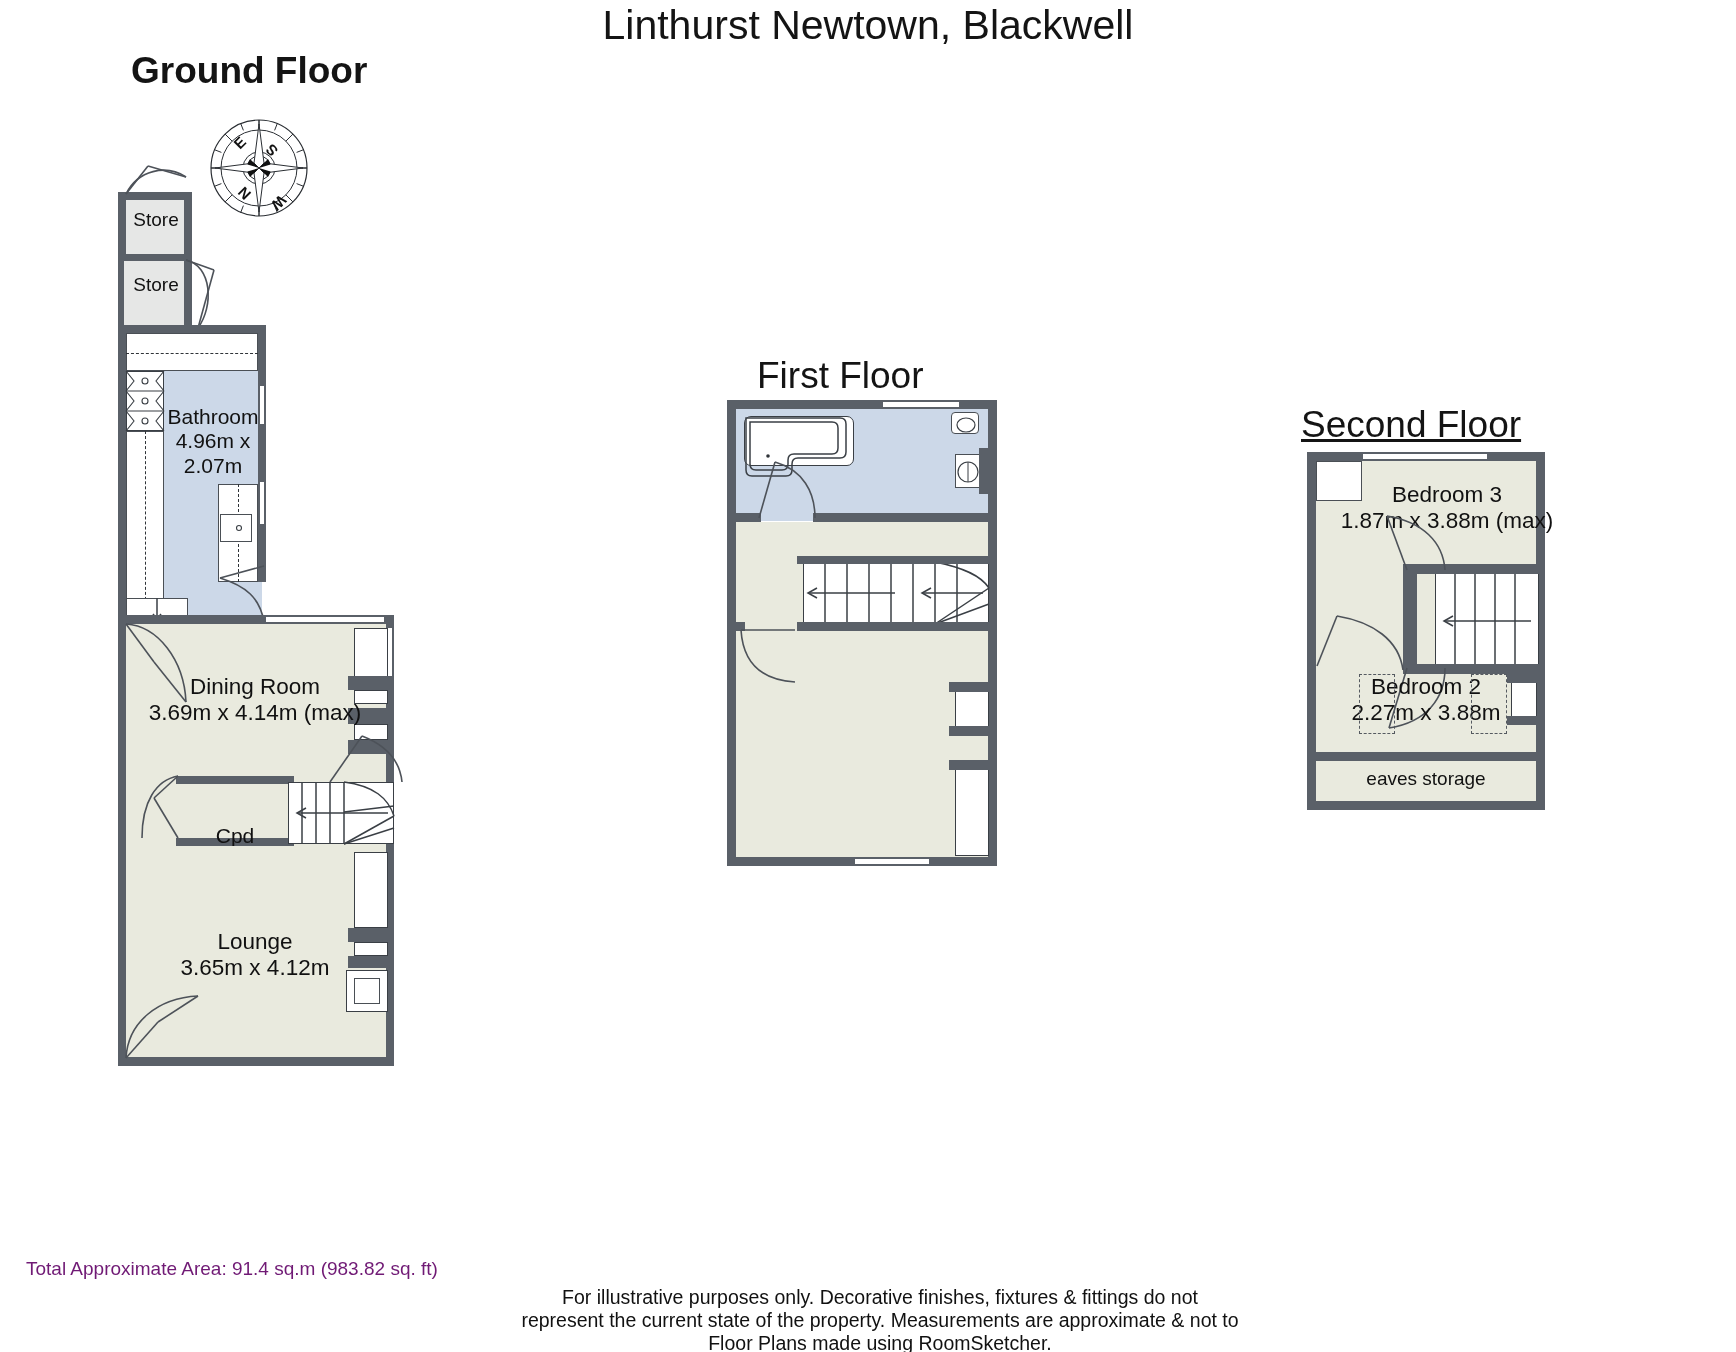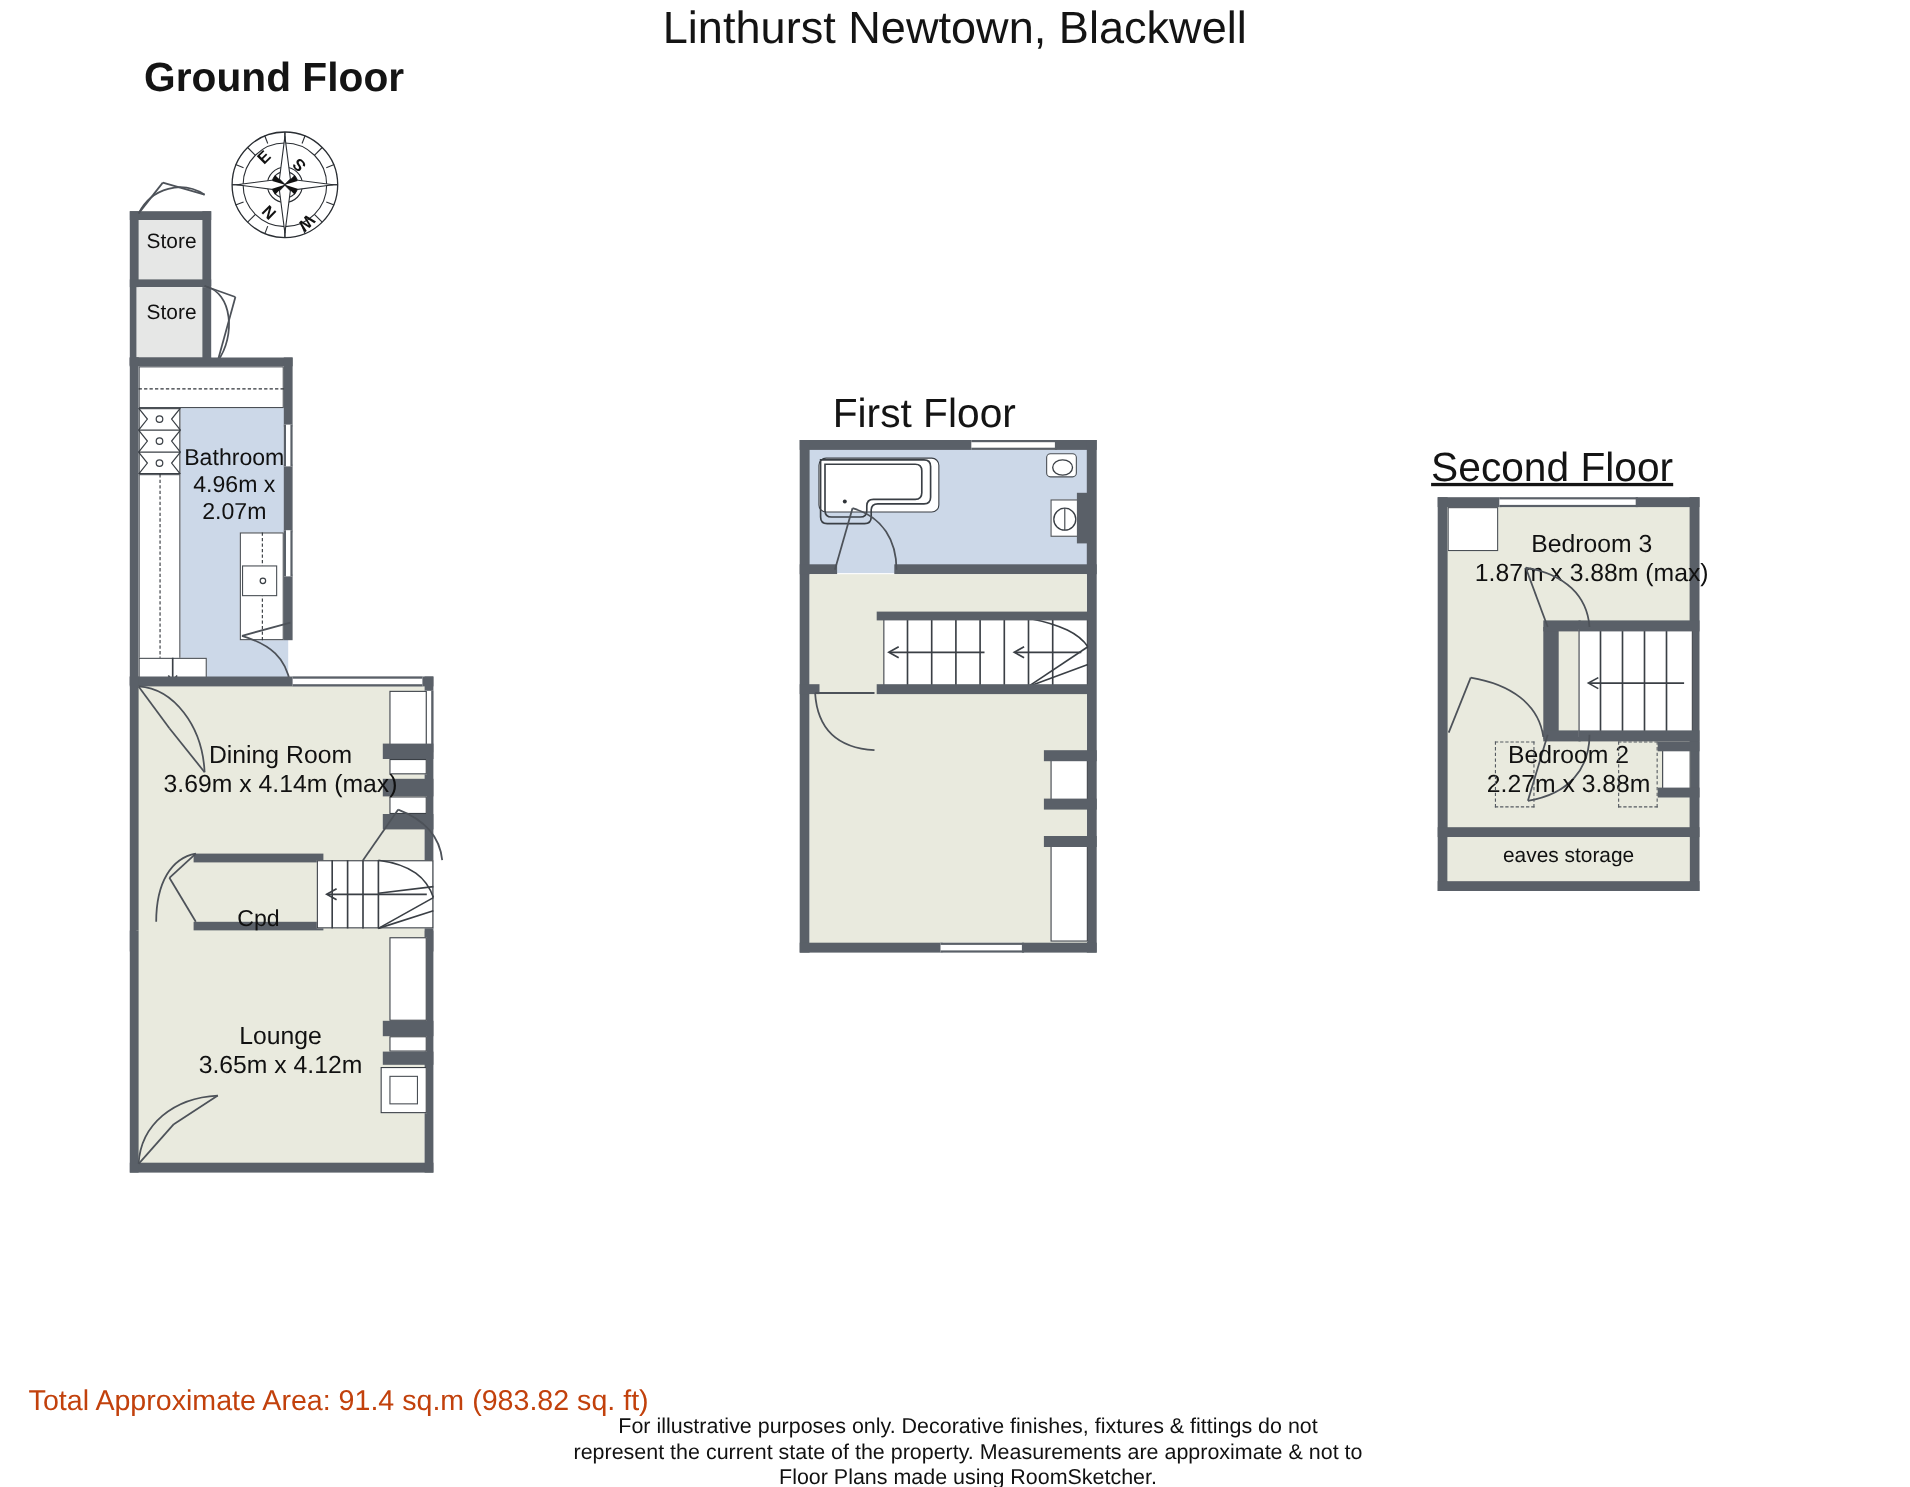--- a/index.html
+++ b/index.html
@@ -35,23 +35,23 @@
   }
   #title-ground { left: 131px; top: 50px; font-weight: bold; }
   #title-first  { left: 757px; top: 355px; }
   #title-second { left: 1301px; top: 404px; text-decoration: underline; }
 
   
   #total-area {
     position: absolute;
     left: 26px;
     top: 1258px;
-    font-size: 26px;
+    font-size: 19px;
     white-space: nowrap;
-    color: #c2410c;
+    color: #701a75;
   }
   #disclaimer {
     position: absolute;
     left: 420px;
     top: 1286px;
     width: 920px;
     text-align: center;
     font-size: 19.5px;
     line-height: 23px;
     color: #111;

